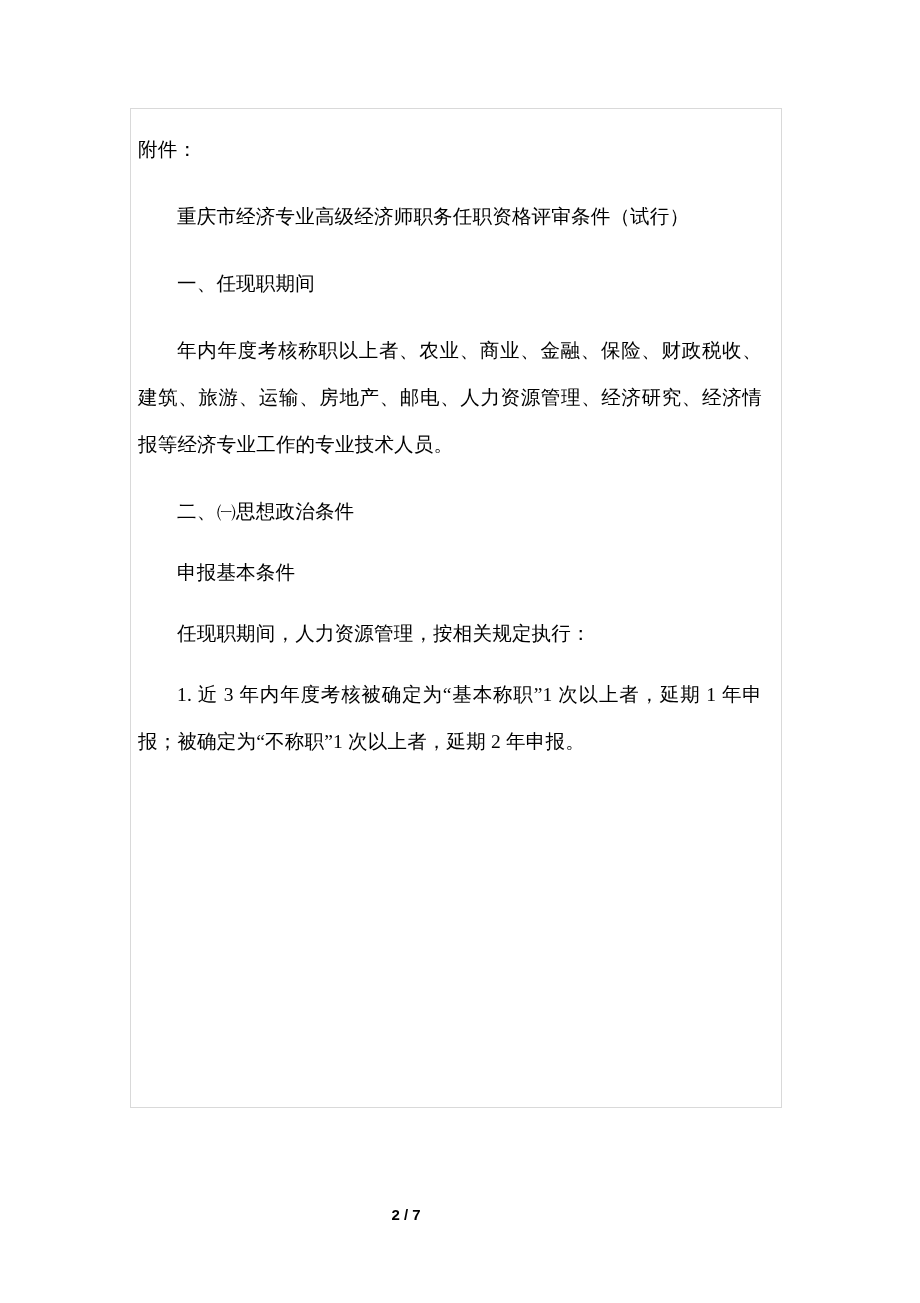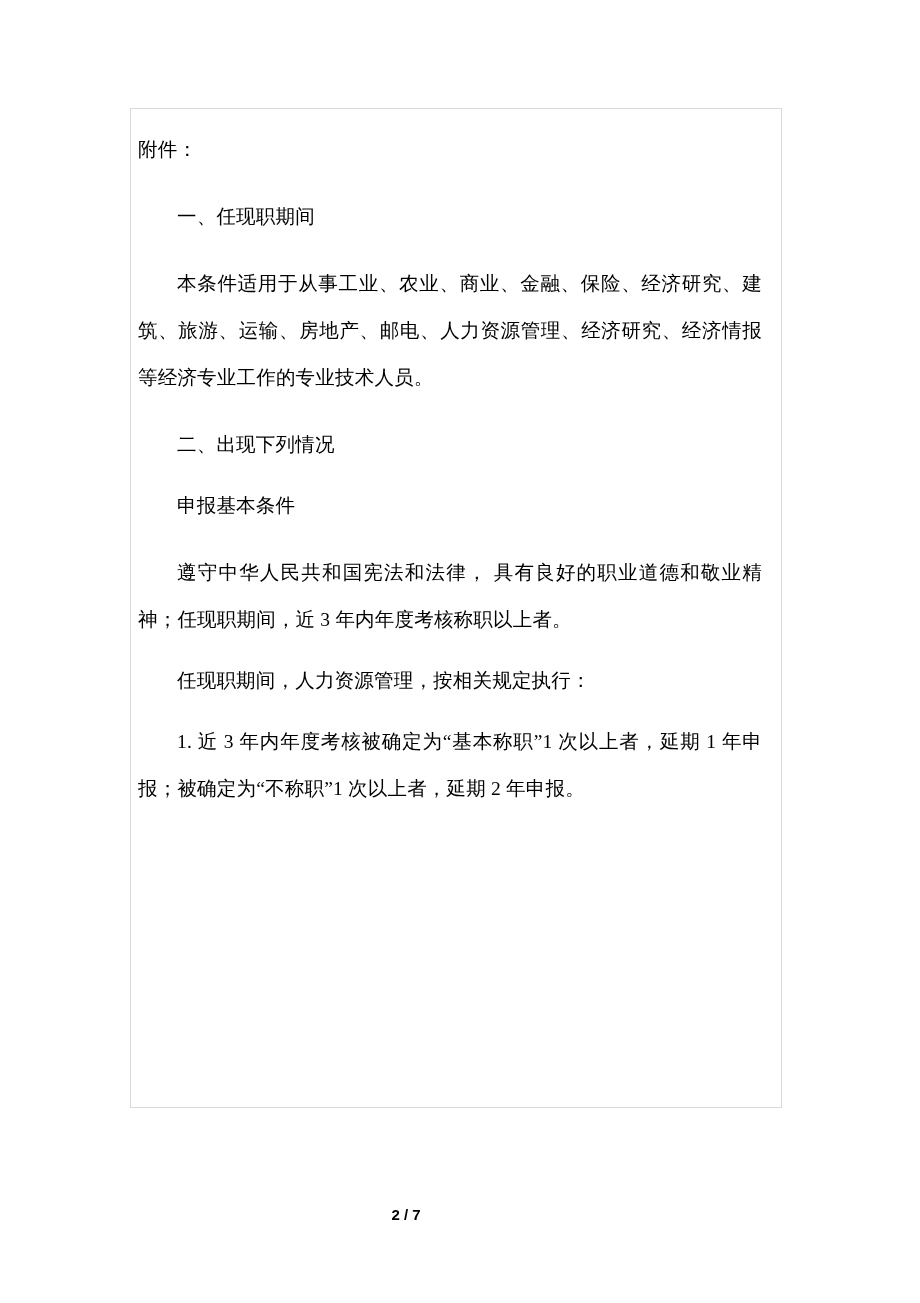--- a/index.html
+++ b/index.html
@@ -72,24 +72,24 @@
 </style>
 </head>
 <body>
 
 <div class="page">
 
   <div class="content-frame"></div>
 
   <div class="doc-body">
     <p class="para">附件：</p>
+    <p class="para indent gap-lg">重庆市经济专业高级经济师职务任职资格评审条件（试行）</p>
     <p class="para indent gap-lg">一、任现职期间</p>
-    <p class="para indent gap-lg">本条件适用于从事工业、农业、商业、金融、保险、经济研究、建筑、旅游、运输、房地产、邮电、人力资源管理、经济研究、经济情报等经济专业工作的专业技术人员。</p>
-    <p class="para indent gap-lg">二、出现下列情况</p>
+    <p class="para indent gap-lg">年内年度考核称职以上者、农业、商业、金融、保险、财政税收、建筑、旅游、运输、房地产、邮电、人力资源管理、经济研究、经济情报等经济专业工作的专业技术人员。</p>
+    <p class="para indent gap-lg">二、㈠思想政治条件</p>
     <p class="para indent gap">申报基本条件</p>
-    <p class="para indent gap-lg">遵守中华人民共和国宪法和法律， 具有良好的职业道德和敬业精神；任现职期间，近 3 年内年度考核称职以上者。</p>
     <p class="para indent gap">任现职期间，人力资源管理，按相关规定执行：</p>
     <p class="para indent gap">1. 近 3 年内年度考核被确定为“基本称职”1  次以上者，延期 1 年申报；被确定为“不称职”1  次以上者，延期  2 年申报。</p>
   </div>
 
   <div class="footer">2 / 7</div>
 
 </div>
 
 </body></html>

